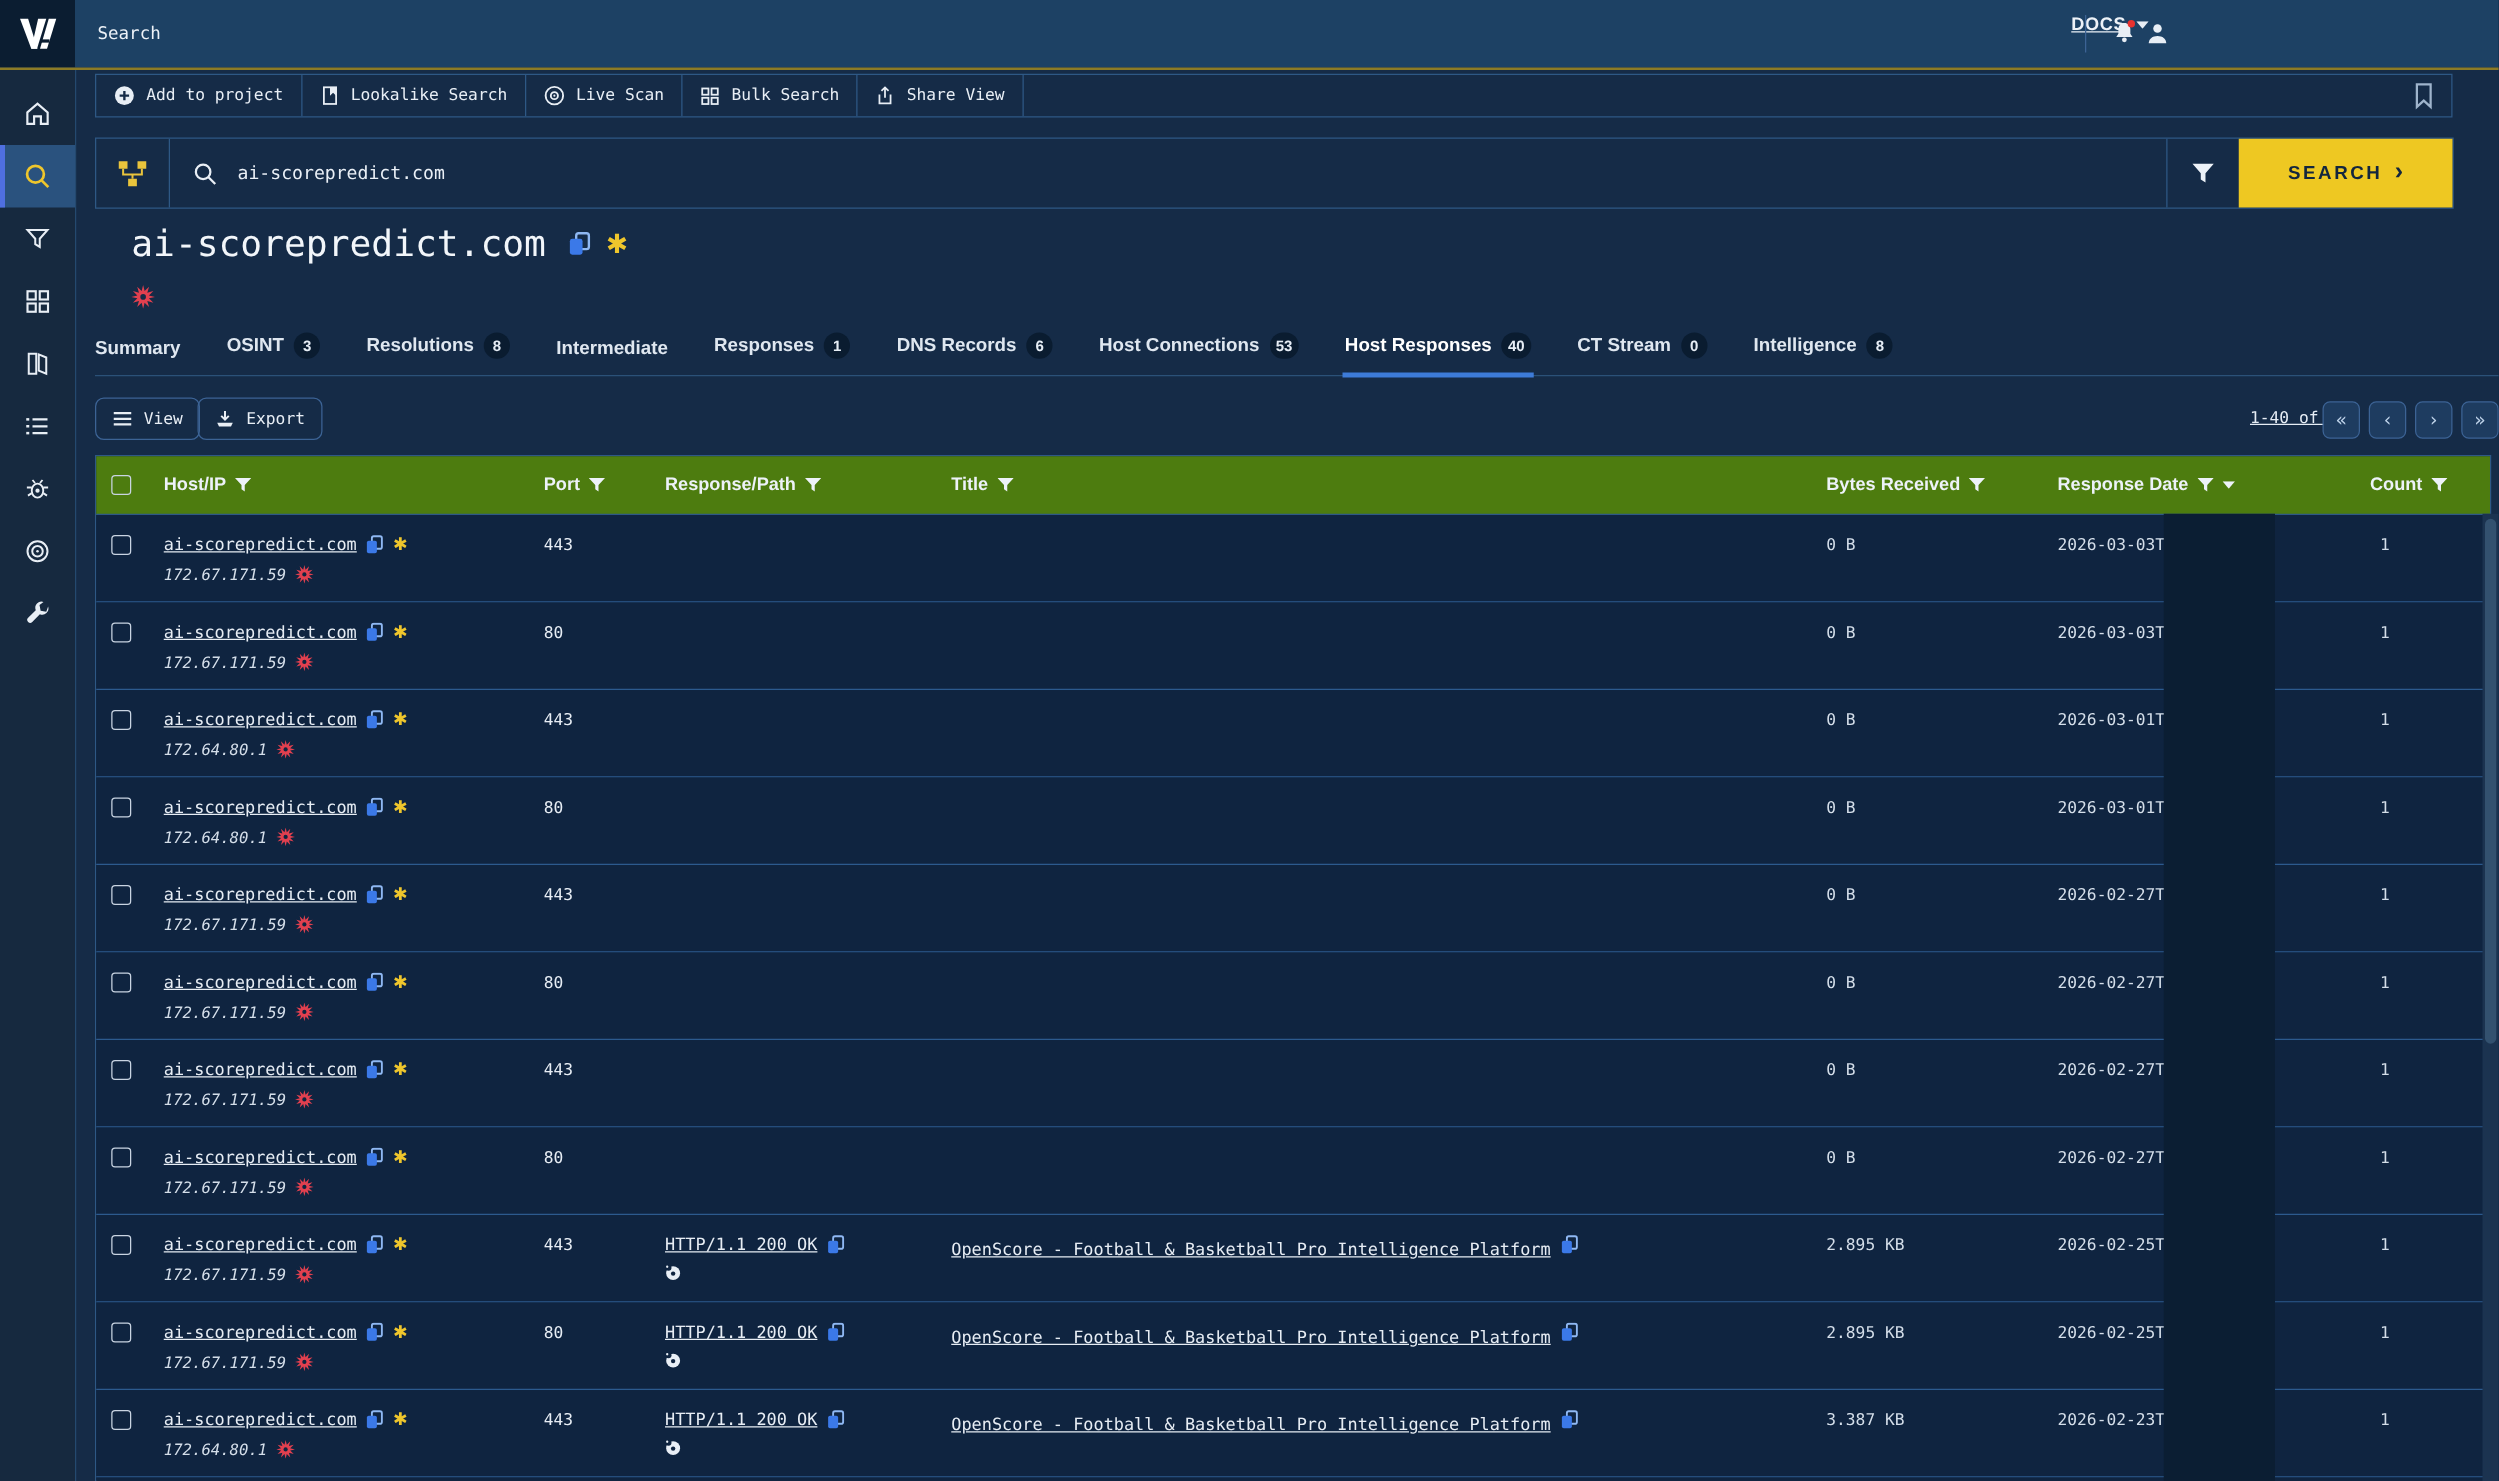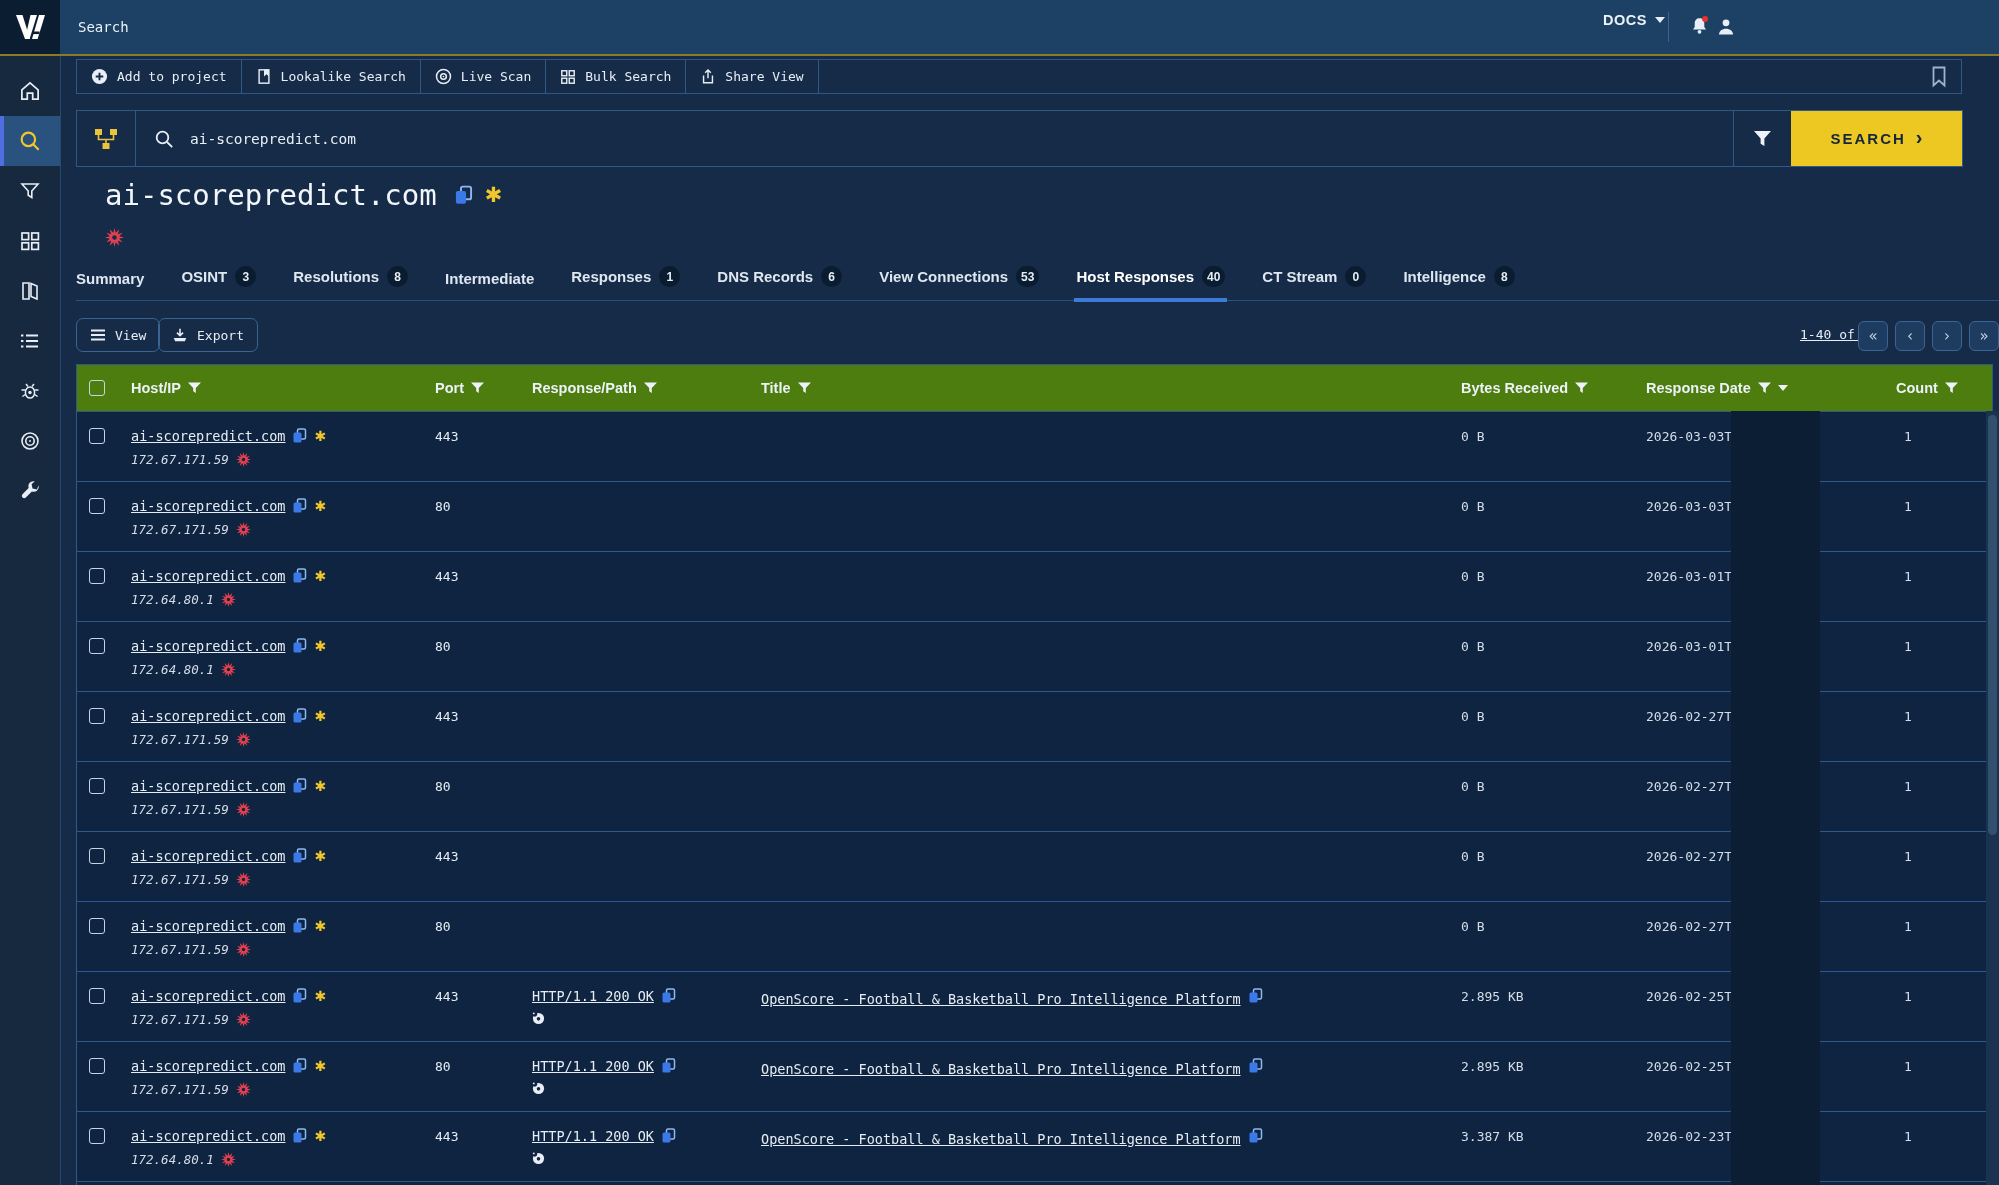--- a/index.html
+++ b/index.html
@@ -9,21 +9,21 @@
     font-family:"Liberation Sans",sans-serif;
     -webkit-font-smoothing:antialiased;
   }
   .mono{font-family:"DejaVu Sans Mono",monospace;}
 
   
   #topbar{position:absolute;left:0;top:0;width:1999px;height:54px;background:#1D4164;z-index:20;}
   #goldline{position:absolute;left:0;top:54px;width:1999px;height:2px;background:#8C7B26;z-index:21;}
   #logo{position:absolute;left:0;top:0;width:60px;height:54px;background:#0B1D31;display:flex;align-items:center;justify-content:center;}
   #app-title{position:absolute;left:78px;top:0;height:54px;line-height:54px;color:#EDF2F8;font-size:14px;}
-  #docs{position:absolute;left:1603px;top:0;height:40px;display:flex;align-items:center;gap:8px;color:#EDF2F8;font-weight:bold;font-size:14.5px;letter-spacing:.5px;cursor:pointer;}
+  #docs{position:absolute;left:1657px;top:0;height:40px;display:flex;align-items:center;gap:8px;color:#EDF2F8;font-weight:bold;font-size:14.5px;letter-spacing:.5px;cursor:pointer;text-decoration:underline;}
   #topbar-divider{position:absolute;left:1668px;top:12px;width:1px;height:30px;background:#3C6395;}
   #bell{position:absolute;left:1688px;top:15px;}
   #user{position:absolute;left:1716px;top:17px;}
 
   
   #sidebar{position:absolute;left:0;top:56px;width:60px;height:1129px;background:#16293F;border-right:1px solid #24496F;z-index:15;}
   .side-item{position:relative;width:60px;height:50px;display:flex;align-items:center;justify-content:center;cursor:pointer;}
   .side-item.active{background:#2A527E;}
   .side-item.active::before{content:"";position:absolute;left:0;top:0;width:4px;height:50px;background:#4F6FE0;}
   #sidebar .spacer{height:10px;}
@@ -302,21 +302,21 @@
     </div>
     <div class="tab">
       <span>Responses</span>
       <span class="badge">1</span>
     </div>
     <div class="tab">
       <span>DNS Records</span>
       <span class="badge">6</span>
     </div>
     <div class="tab">
-      <span>View Connections</span>
+      <span>Host Connections</span>
       <span class="badge">53</span>
     </div>
     <div class="tab active">
       <span>Host Responses</span>
       <span class="badge">40</span>
     </div>
     <div class="tab">
       <span>CT Stream</span>
       <span class="badge">0</span>
     </div>

